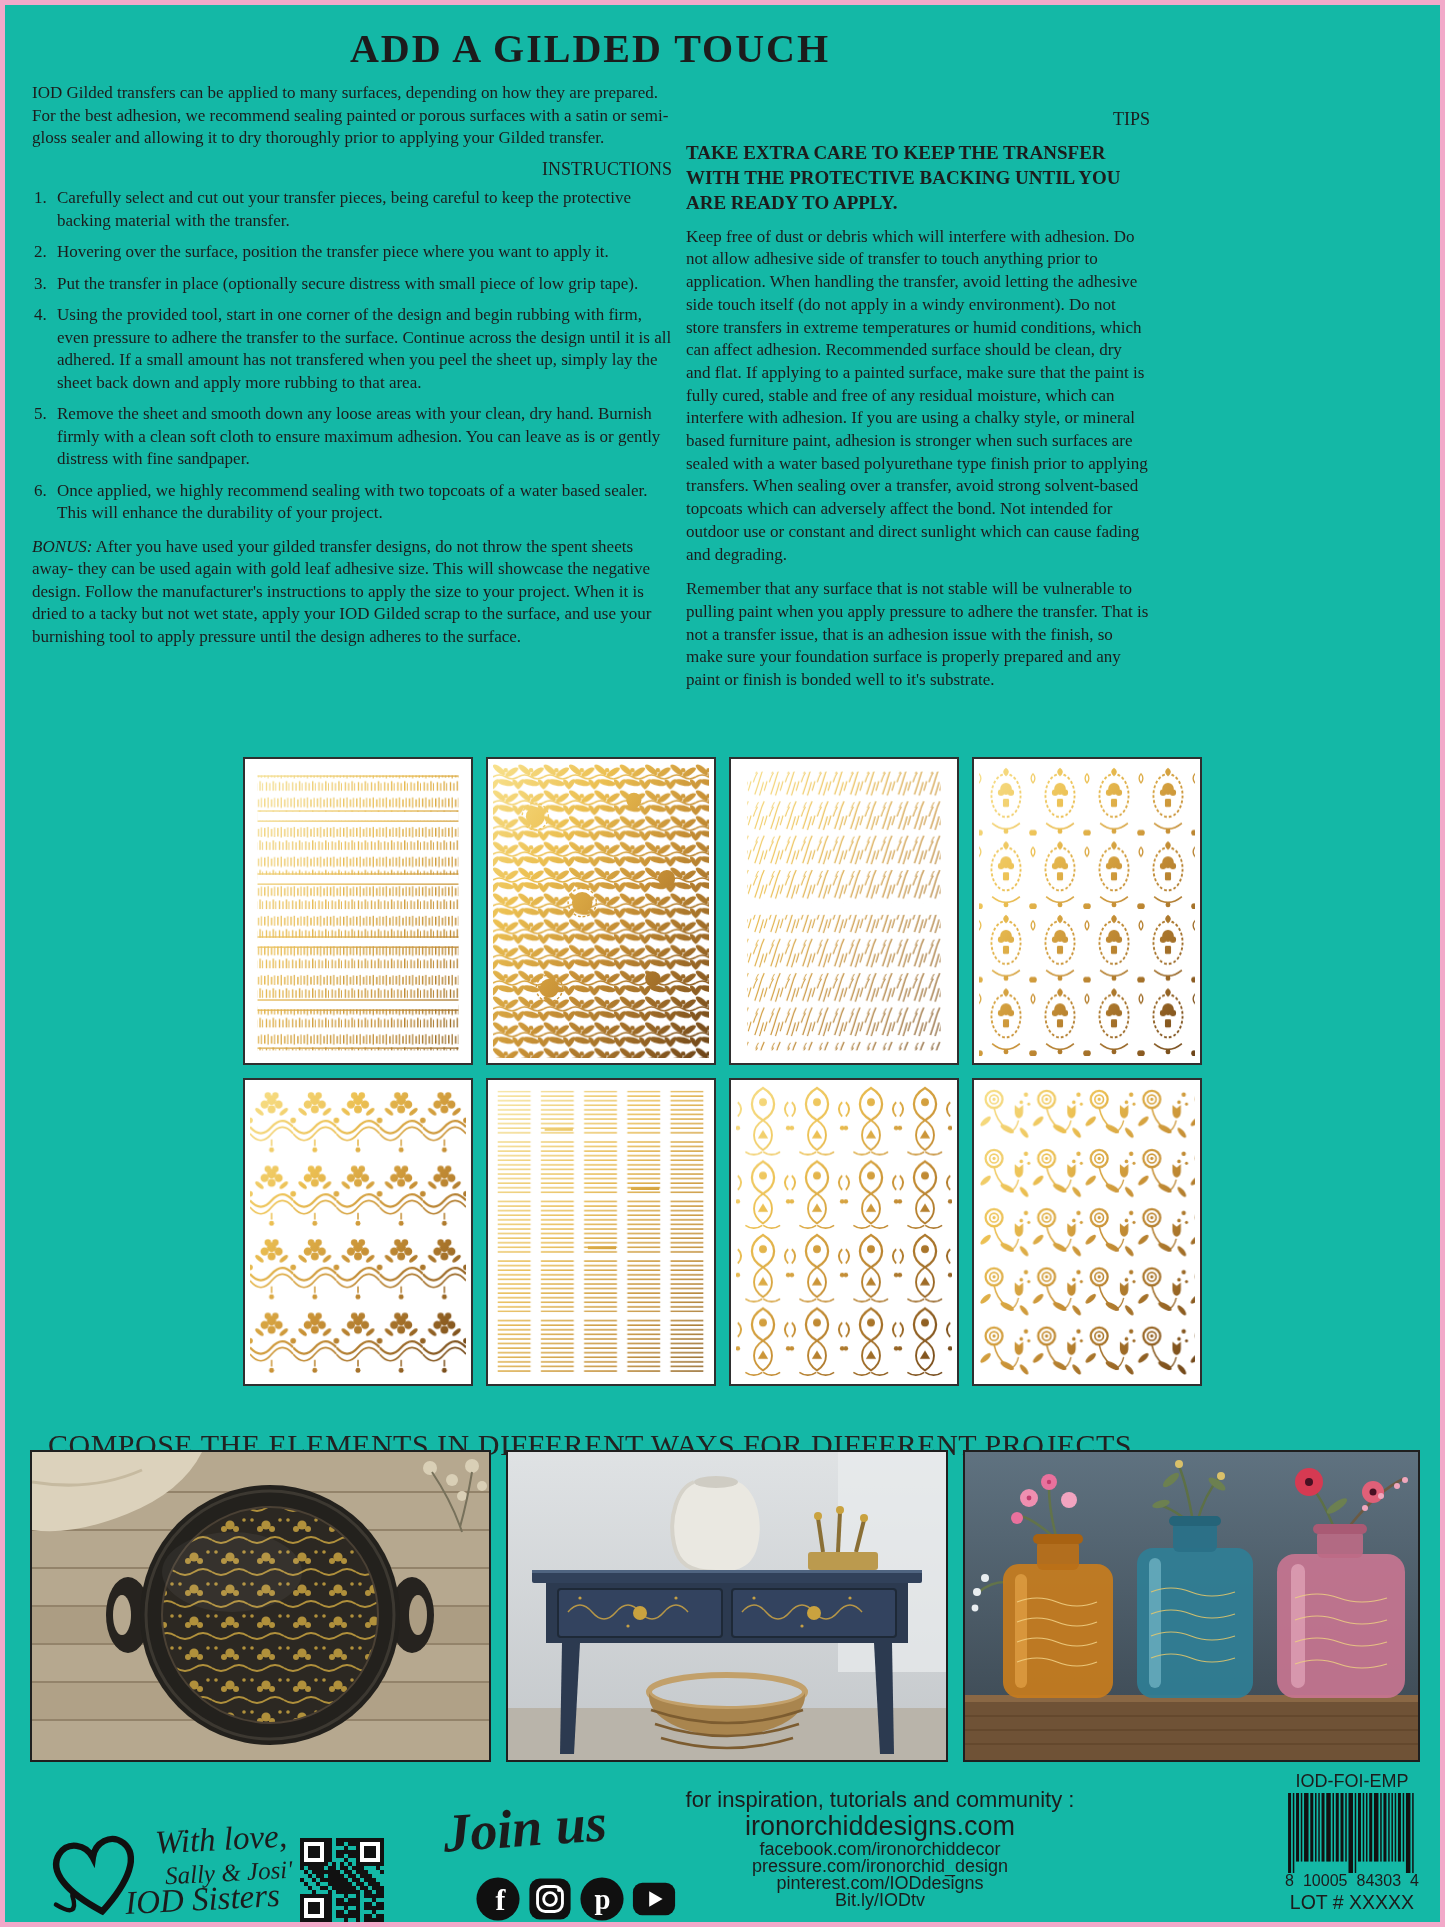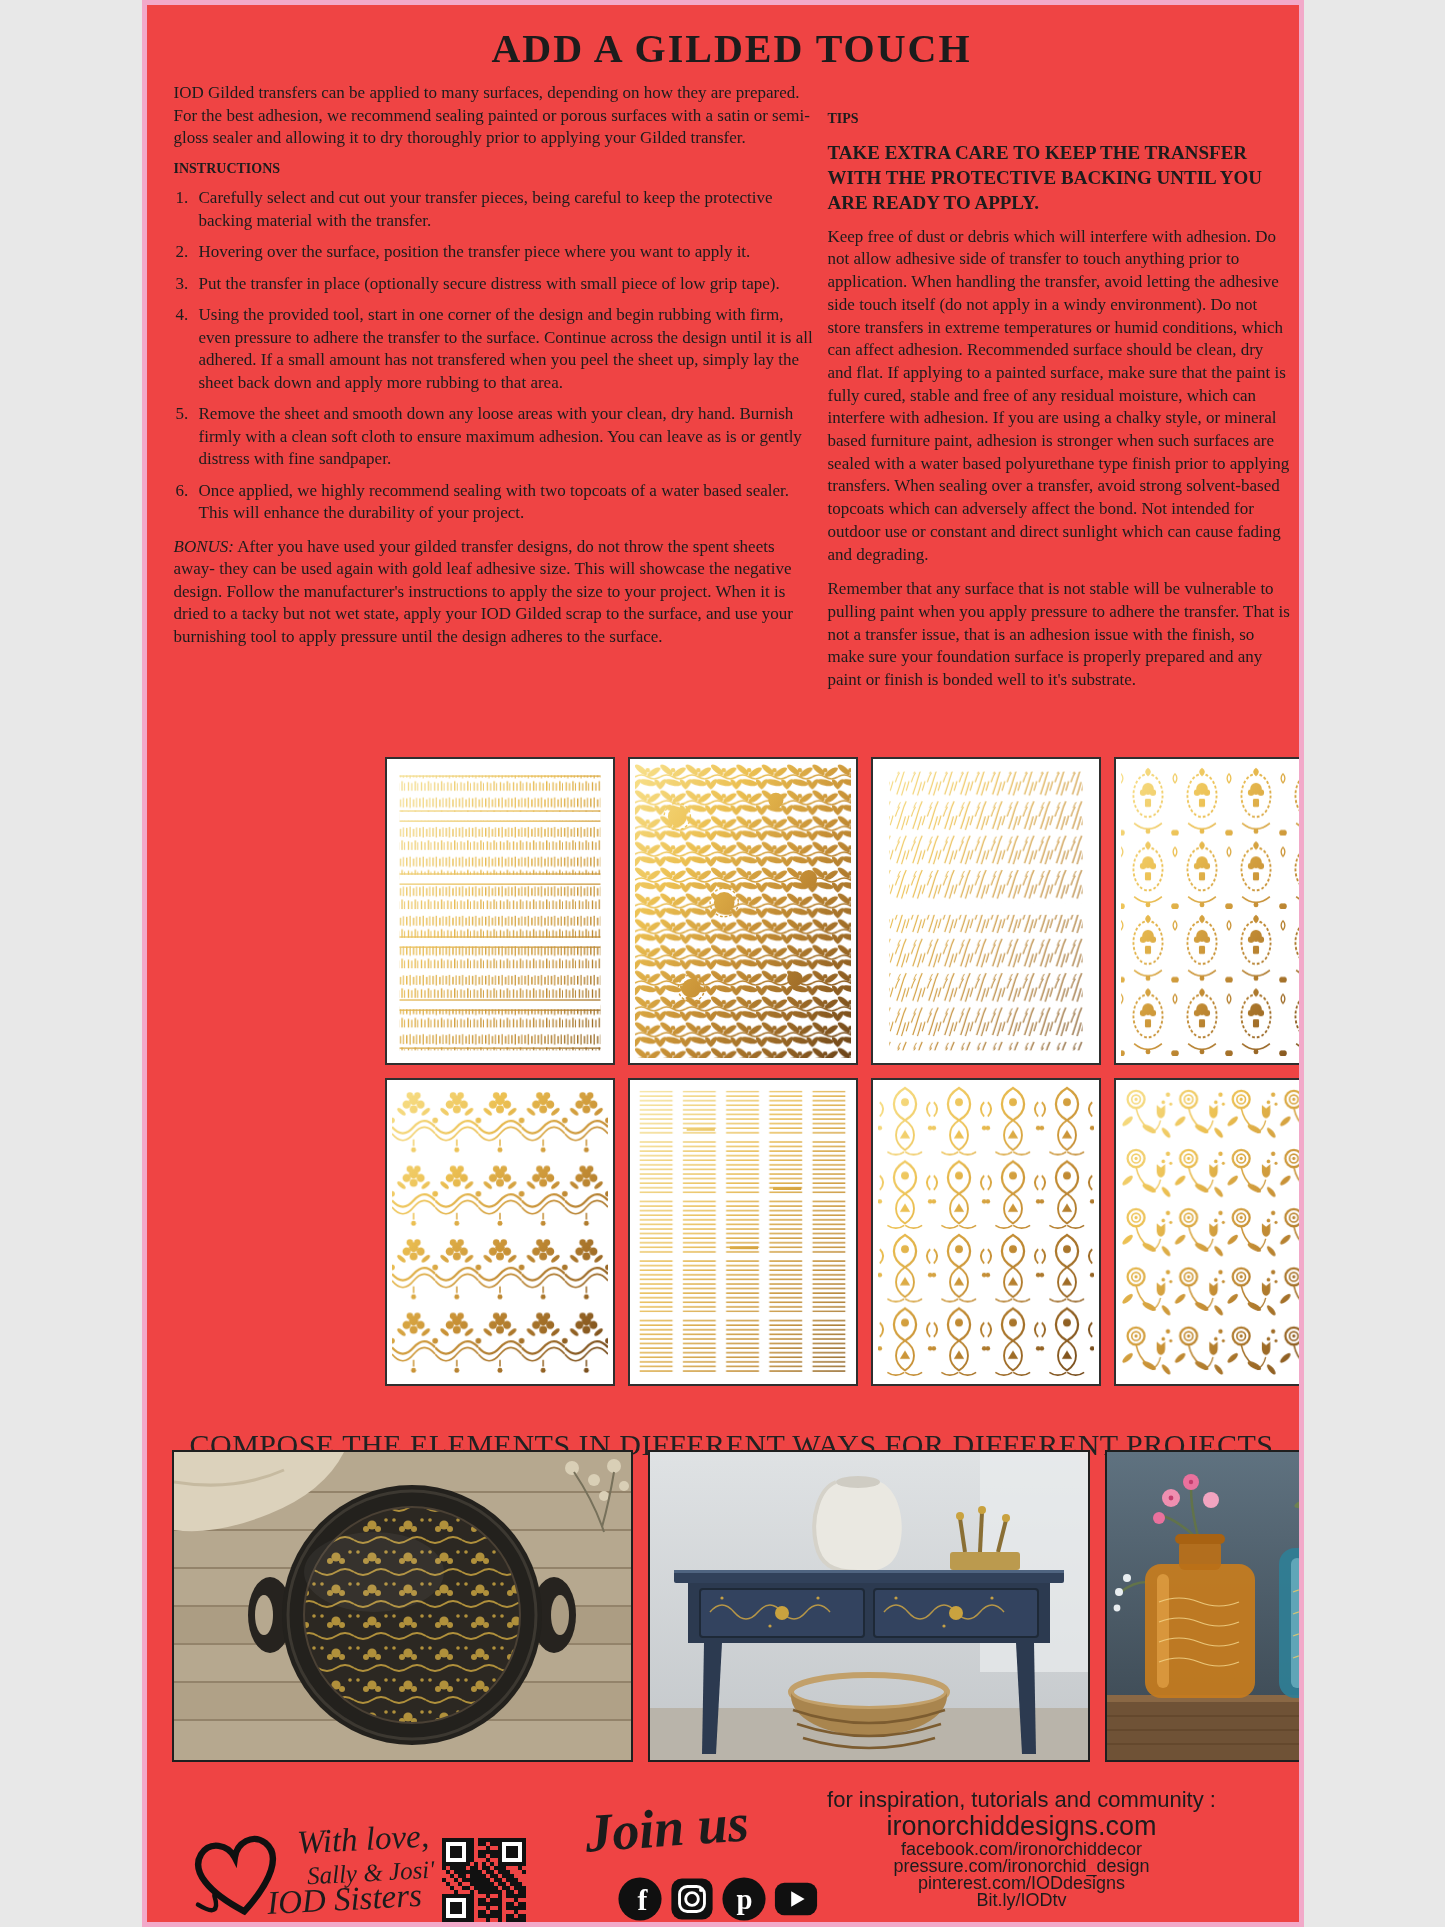--- a/index.html
+++ b/index.html
@@ -1,28 +1,28 @@
 <!DOCTYPE html>
 <html><head>
 <meta charset="utf-8">
 <style>
   html,body{margin:0;padding:0;background:#e8e8e8;}
   .page{
-    position:relative;width:1162px;height:1927px;margin:0 auto;
-    background:#ef4444;border:5px solid #f2a9c9;box-sizing:border-box;
+    position:relative;width:1445px;height:1927px;margin:0 auto;
+    background:#14b8a6;border:5px solid #f2a9c9;box-sizing:border-box;
     font-family:"Liberation Serif",serif;color:#1c1c1c;overflow:hidden;
   }
   .title{
     position:absolute;top:20px;left:25px;width:1120px;margin:0;
     text-align:center;font-size:40px;font-weight:bold;letter-spacing:2px;
   }
   .col-left{position:absolute;top:77px;left:27px;width:640px;font-size:17px;line-height:22.5px;}
   .col-right{position:absolute;top:103px;left:681px;width:464px;font-size:17px;line-height:22.7px;}
   .intro{margin:0 0 8px;}
-  .sub{font-weight:bold;font-size:14px;margin:8px 0 7px;}
+  .sub{font-weight:normal;font-size:18px;margin:8px 0 7px;text-align:right;}
   .col-right .sub{margin:0 0 9px;}
   .inst{margin:0;padding:0;list-style:none;}
   .inst li{position:relative;padding-left:25px;margin:0 0 9px;}
   .inst .num{position:absolute;left:2px;}
   .bonus{margin:11px 0 0;}
   .bl{font-style:italic;margin-top:14px;}
   .warning{font-weight:bold;font-size:19px;line-height:25px;margin:0 0 11px;}
   .tip-p{margin:0 0 12px;}
   .section-head{
     position:absolute;left:25px;width:1120px;text-align:center;

